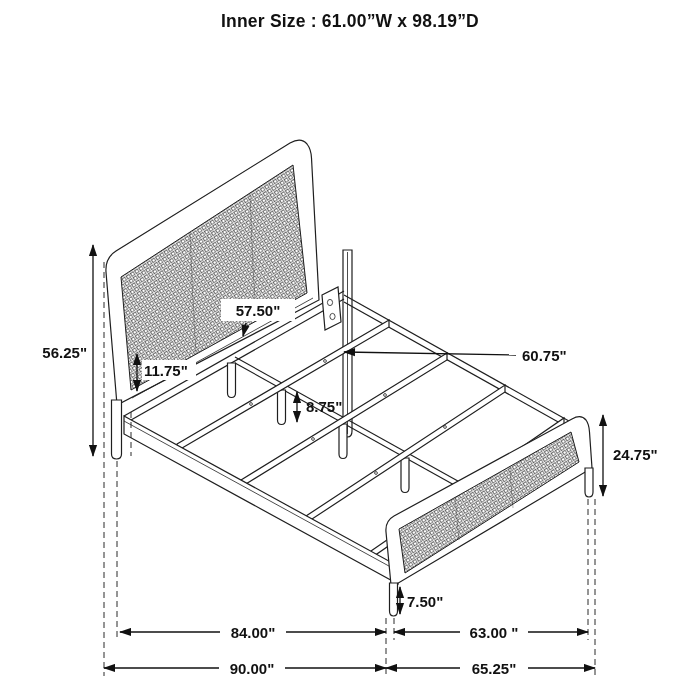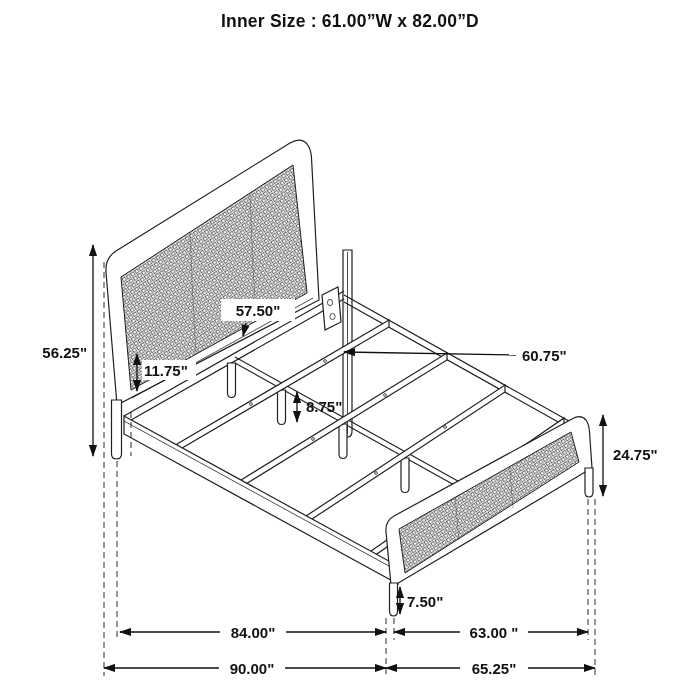--- a/index.html
+++ b/index.html
@@ -13,21 +13,21 @@
   .cane{fill:url(#cane);stroke:#1f1f1f;stroke-width:1;}
   .dim{stroke:#111;stroke-width:1.3;fill:none;}
   .ext{stroke:#2a2a2a;stroke-width:1;fill:none;stroke-dasharray:6 4;}
   .lbl{font-family:"Liberation Sans",sans-serif;font-size:15px;font-weight:bold;fill:#111;}
   .bg{fill:#ffffff;}
   .streak{stroke:#333;stroke-width:.7;opacity:.55;fill:none;}
 </style>
 </head>
 <body>
 
-<div class="title">Inner Size : 61.00”W x 82.00”D</div>
+<div class="title">Inner Size : 61.00”W x 98.19”D</div>
 
 <svg width="700" height="700" viewBox="0 0 700 700">
   <defs>
     <pattern id="cane" width="5" height="5" patternUnits="userSpaceOnUse" patternTransform="rotate(-33)">
       <rect width="5" height="5" fill="#ffffff"></rect>
       <rect x="0.4" y="0.4" width="3.4" height="3.4" fill="none" stroke="#4a4a4a" stroke-width="0.75"></rect>
     </pattern>
     <marker id="aE" markerWidth="13" markerHeight="9" refX="12" refY="4.5" orient="auto" markerUnits="userSpaceOnUse">
       <path d="M1,0.4 L13,4.5 L1,8.6 Z" fill="#111"></path>
     </marker>

